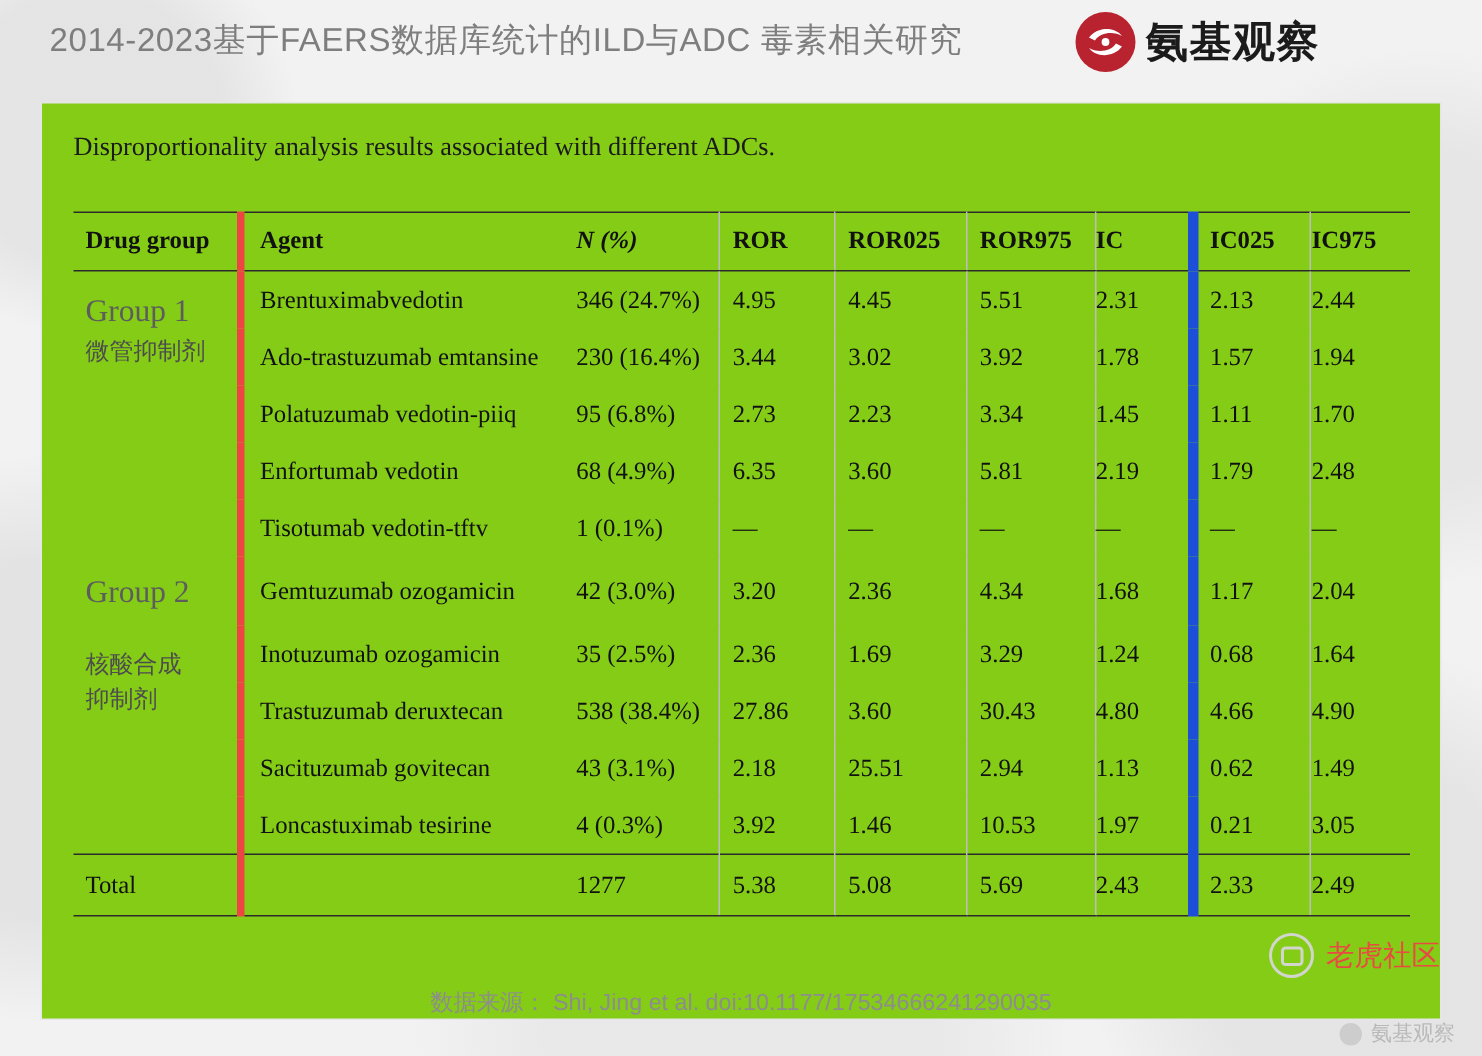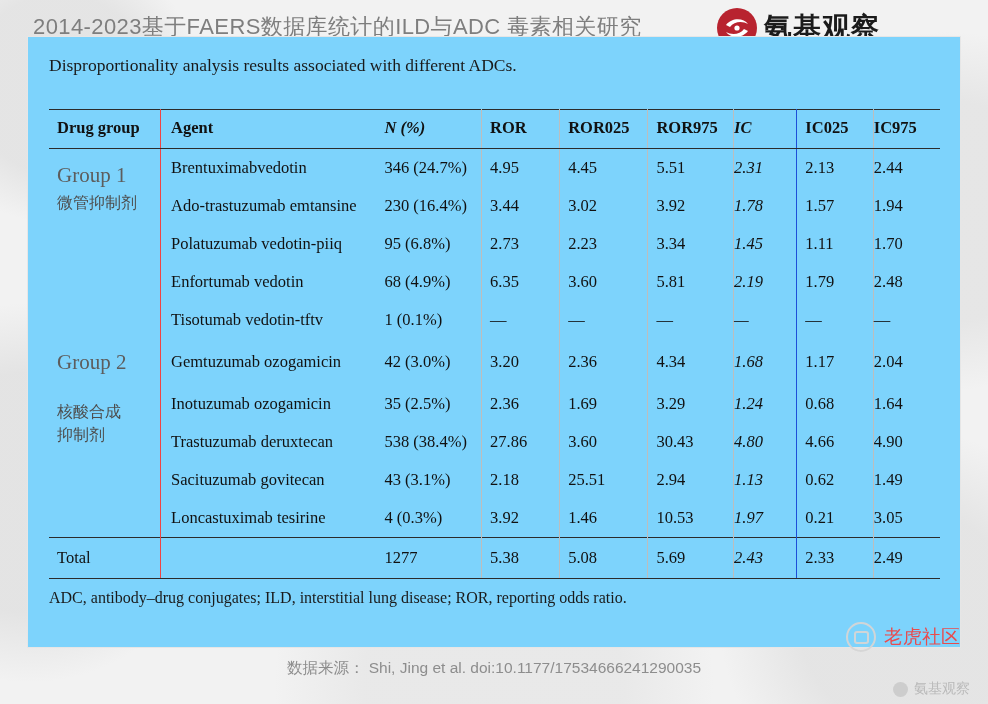--- a/index.html
+++ b/index.html
@@ -68,24 +68,24 @@
     font-weight: bold;
     color: #1b1b1b;
     letter-spacing: 1px;
     font-family: "Liberation Sans", sans-serif;
   }
 
   
   .card {
     position: absolute;
     left: 28px;
-    top: 37px;
+    top: 69px;
     width: 932px;
     height: 610px;
-    background: #7dd3fc;
+    background: #84cc16;
     box-shadow: 0 0 0 1px #e6e6e6;
   }
   .caption {
     position: absolute;
     left: 21px;
     top: 18px;
     font-family: "Liberation Serif", serif;
     font-size: 17.5px;
     color: #1a1a1a;
   }
@@ -120,30 +120,30 @@
     height: 22px;
   }
   table.data tbody tr.total td {
     border-top: 1.1px solid #2b2b2b;
     border-bottom: 1.6px solid #2b2b2b;
     padding-top: 9px;
     padding-bottom: 9px;
   }
   
   table.data th.c-group, table.data td.c-group {
-    border-right: 1px solid #ef4444;
+    border-right: 5px solid #ef4444;
     width: 122px;
     padding-left: 8px;
   }
   table.data th.c-agent, table.data td.c-agent { width: 236px; padding-left: 10px; }
   table.data th.c-n,     table.data td.c-n     { width: 112px; border-right: 1px solid #bdbdbd; padding-left: 8px;}
   table.data th.c-ror,   table.data td.c-ror   { width: 78px; border-right: 1px solid #bdbdbd; padding-left: 8px; font-family: Liberation Serif, serif;}
   table.data th.c-ror025,table.data td.c-ror025{ width: 80px; border-right: 1px solid #bdbdbd; padding-left: 8px;}
   table.data th.c-ror975,table.data td.c-ror975{ width: 76px; border-right: 1px solid #bdbdbd; padding-left: 8px;}
-  table.data th.c-ic,    table.data td.c-ic    { width: 72px; border-right: 1px solid #1d4ed8; padding-left: 0; font-style: italic;}
+  table.data th.c-ic,    table.data td.c-ic    { width: 72px; border-right: 7px solid #1d4ed8; padding-left: 0;}
   table.data th.c-ic025, table.data td.c-ic025 { width: 72px; border-right: 1px solid #bdbdbd; padding-left: 8px;}
   table.data th.c-ic975, table.data td.c-ic975 { width: 70px; padding-left: 0;}
 
   
   .group-cell {
     color: #5d5d5d;
     line-height: 1.45;
   }
   .group-cell .en { display: block; font-family: "Liberation Serif", serif; font-size: 21px; }
   .group-cell .cn { display: block; font-family: "Liberation Sans", sans-serif; font-size: 16px; color: #4d4d4d; }
@@ -376,21 +376,20 @@
         <td class="c-ror">5.38</td>
         <td class="c-ror025">5.08</td>
         <td class="c-ror975">5.69</td>
         <td class="c-ic">2.43</td>
         <td class="c-ic025">2.33</td>
         <td class="c-ic975">2.49</td>
       </tr>
     </tbody>
   </table>
 
-  <div class="footnote">ADC, antibody–drug conjugates; ILD, interstitial lung disease; ROR, reporting odds ratio.</div>
 </div>
 
 <div class="source">数据来源： Shi, Jing et al. doi:10.1177/17534666241290035</div>
 
 <div class="wm-tiger">
   <div class="wm-circle"></div>
   <span>老虎社区</span>
 </div>
 <div class="wm-bottom">
   <div class="wm-dot"></div>

